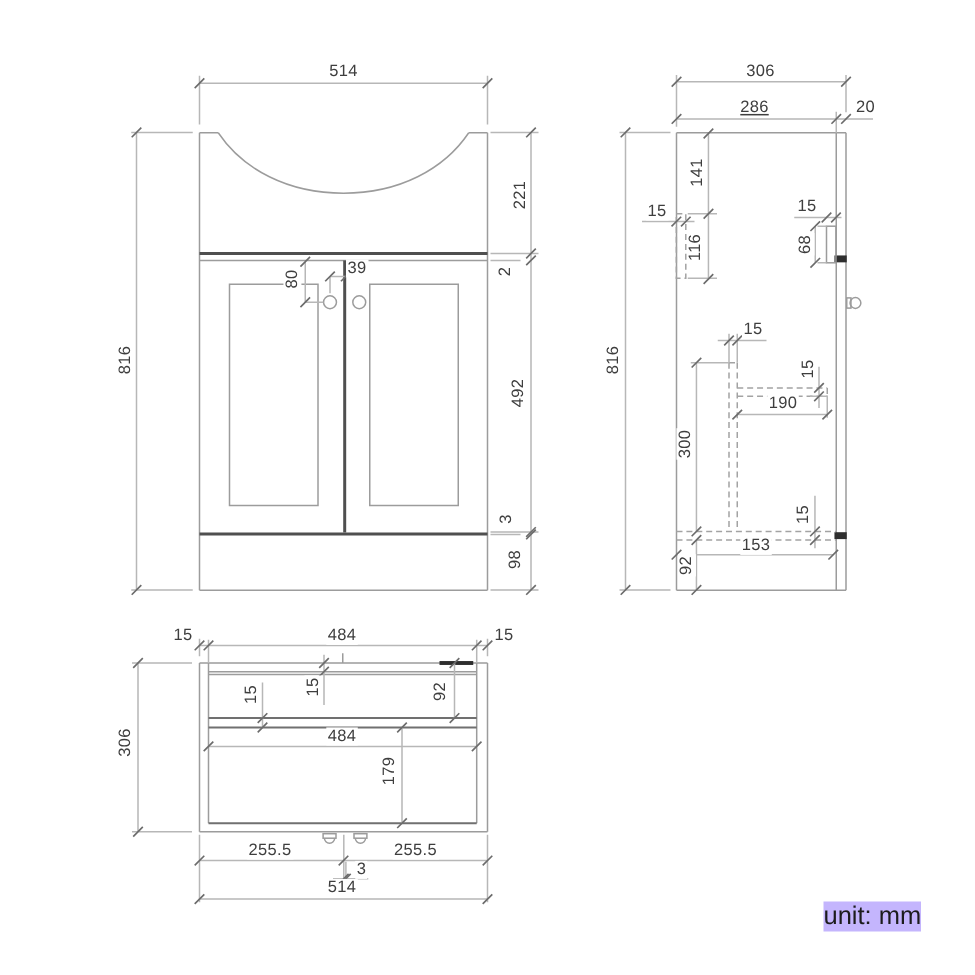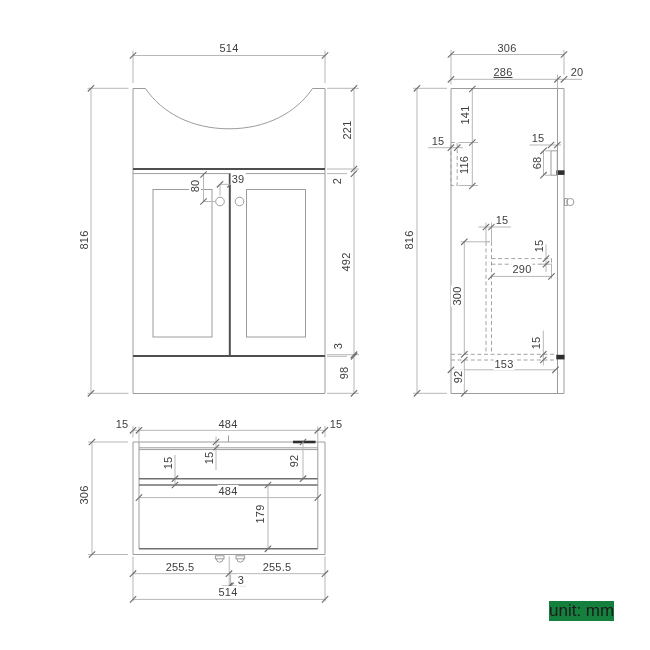--- a/index.html
+++ b/index.html
@@ -10,21 +10,21 @@
   .acc{stroke:#4f4f4f;stroke-width:2;fill:none;}
   .acc2{stroke:#707070;stroke-width:1.4;fill:none;}
   .dsh{stroke:#a3a3a3;stroke-width:1;fill:none;stroke-dasharray:4 2.6;}
   .dim{stroke:#b7b7b7;stroke-width:1;fill:none;}
   .tk{stroke:#6b6b6b;stroke-width:1.1;}
   .blk{fill:#2e2e2e;stroke:none;}
   .dl{position:absolute;font-size:11px;color:#3e3e3e;white-space:nowrap;
       transform:translate(-50%,-50%);background:#fff;padding:0 1px;line-height:1.1;
       letter-spacing:0.2px;}
   .dl.v{transform:translate(-50%,-50%) rotate(-90deg);}
-  .unit{position:absolute;font-size:17px;color:#1c1c1c;background:#15803d;}
+  .unit{position:absolute;font-size:17px;color:#1c1c1c;background:#c4b5fd;}
 </style>
 </head>
 <body>
 
 <div id="canvas">
 
 <svg width="650" height="650" viewBox="0 0 650 650">
   <defs>
     <g id="tk">
           <line class="tk" x1="-3.2" y1="3.2" x2="3.2" y2="-3.2"></line>
@@ -218,21 +218,21 @@
 <div class="dl" style="left:577px;top:72px;">20</div>
 <div class="dl v" style="left:465px;top:115px;">141</div>
 <div class="dl" style="left:438px;top:141px;">15</div>
 <div class="dl v" style="left:464px;top:165px;">116</div>
 <div class="dl" style="left:538px;top:138px;">15</div>
 <div class="dl v" style="left:537px;top:163px;">68</div>
 <div class="dl v" style="left:409px;top:240px;">816</div>
 <div class="dl" style="left:502px;top:220px;">15</div>
 <div class="dl v" style="left:457px;top:296px;">300</div>
 <div class="dl v" style="left:539px;top:246px;">15</div>
-<div class="dl" style="left:522px;top:269px;">290</div>
+<div class="dl" style="left:522px;top:269px;">190</div>
 <div class="dl v" style="left:536px;top:343px;">15</div>
 <div class="dl" style="left:504px;top:364px;">153</div>
 <div class="dl v" style="left:458px;top:377px;">92</div>
 
 <div class="dl" style="left:122px;top:424px;">15</div>
 <div class="dl" style="left:228px;top:424px;">484</div>
 <div class="dl" style="left:336px;top:424px;">15</div>
 <div class="dl v" style="left:84px;top:495px;">306</div>
 <div class="dl v" style="left:209px;top:458px;">15</div>
 <div class="dl v" style="left:168px;top:463px;">15</div>

